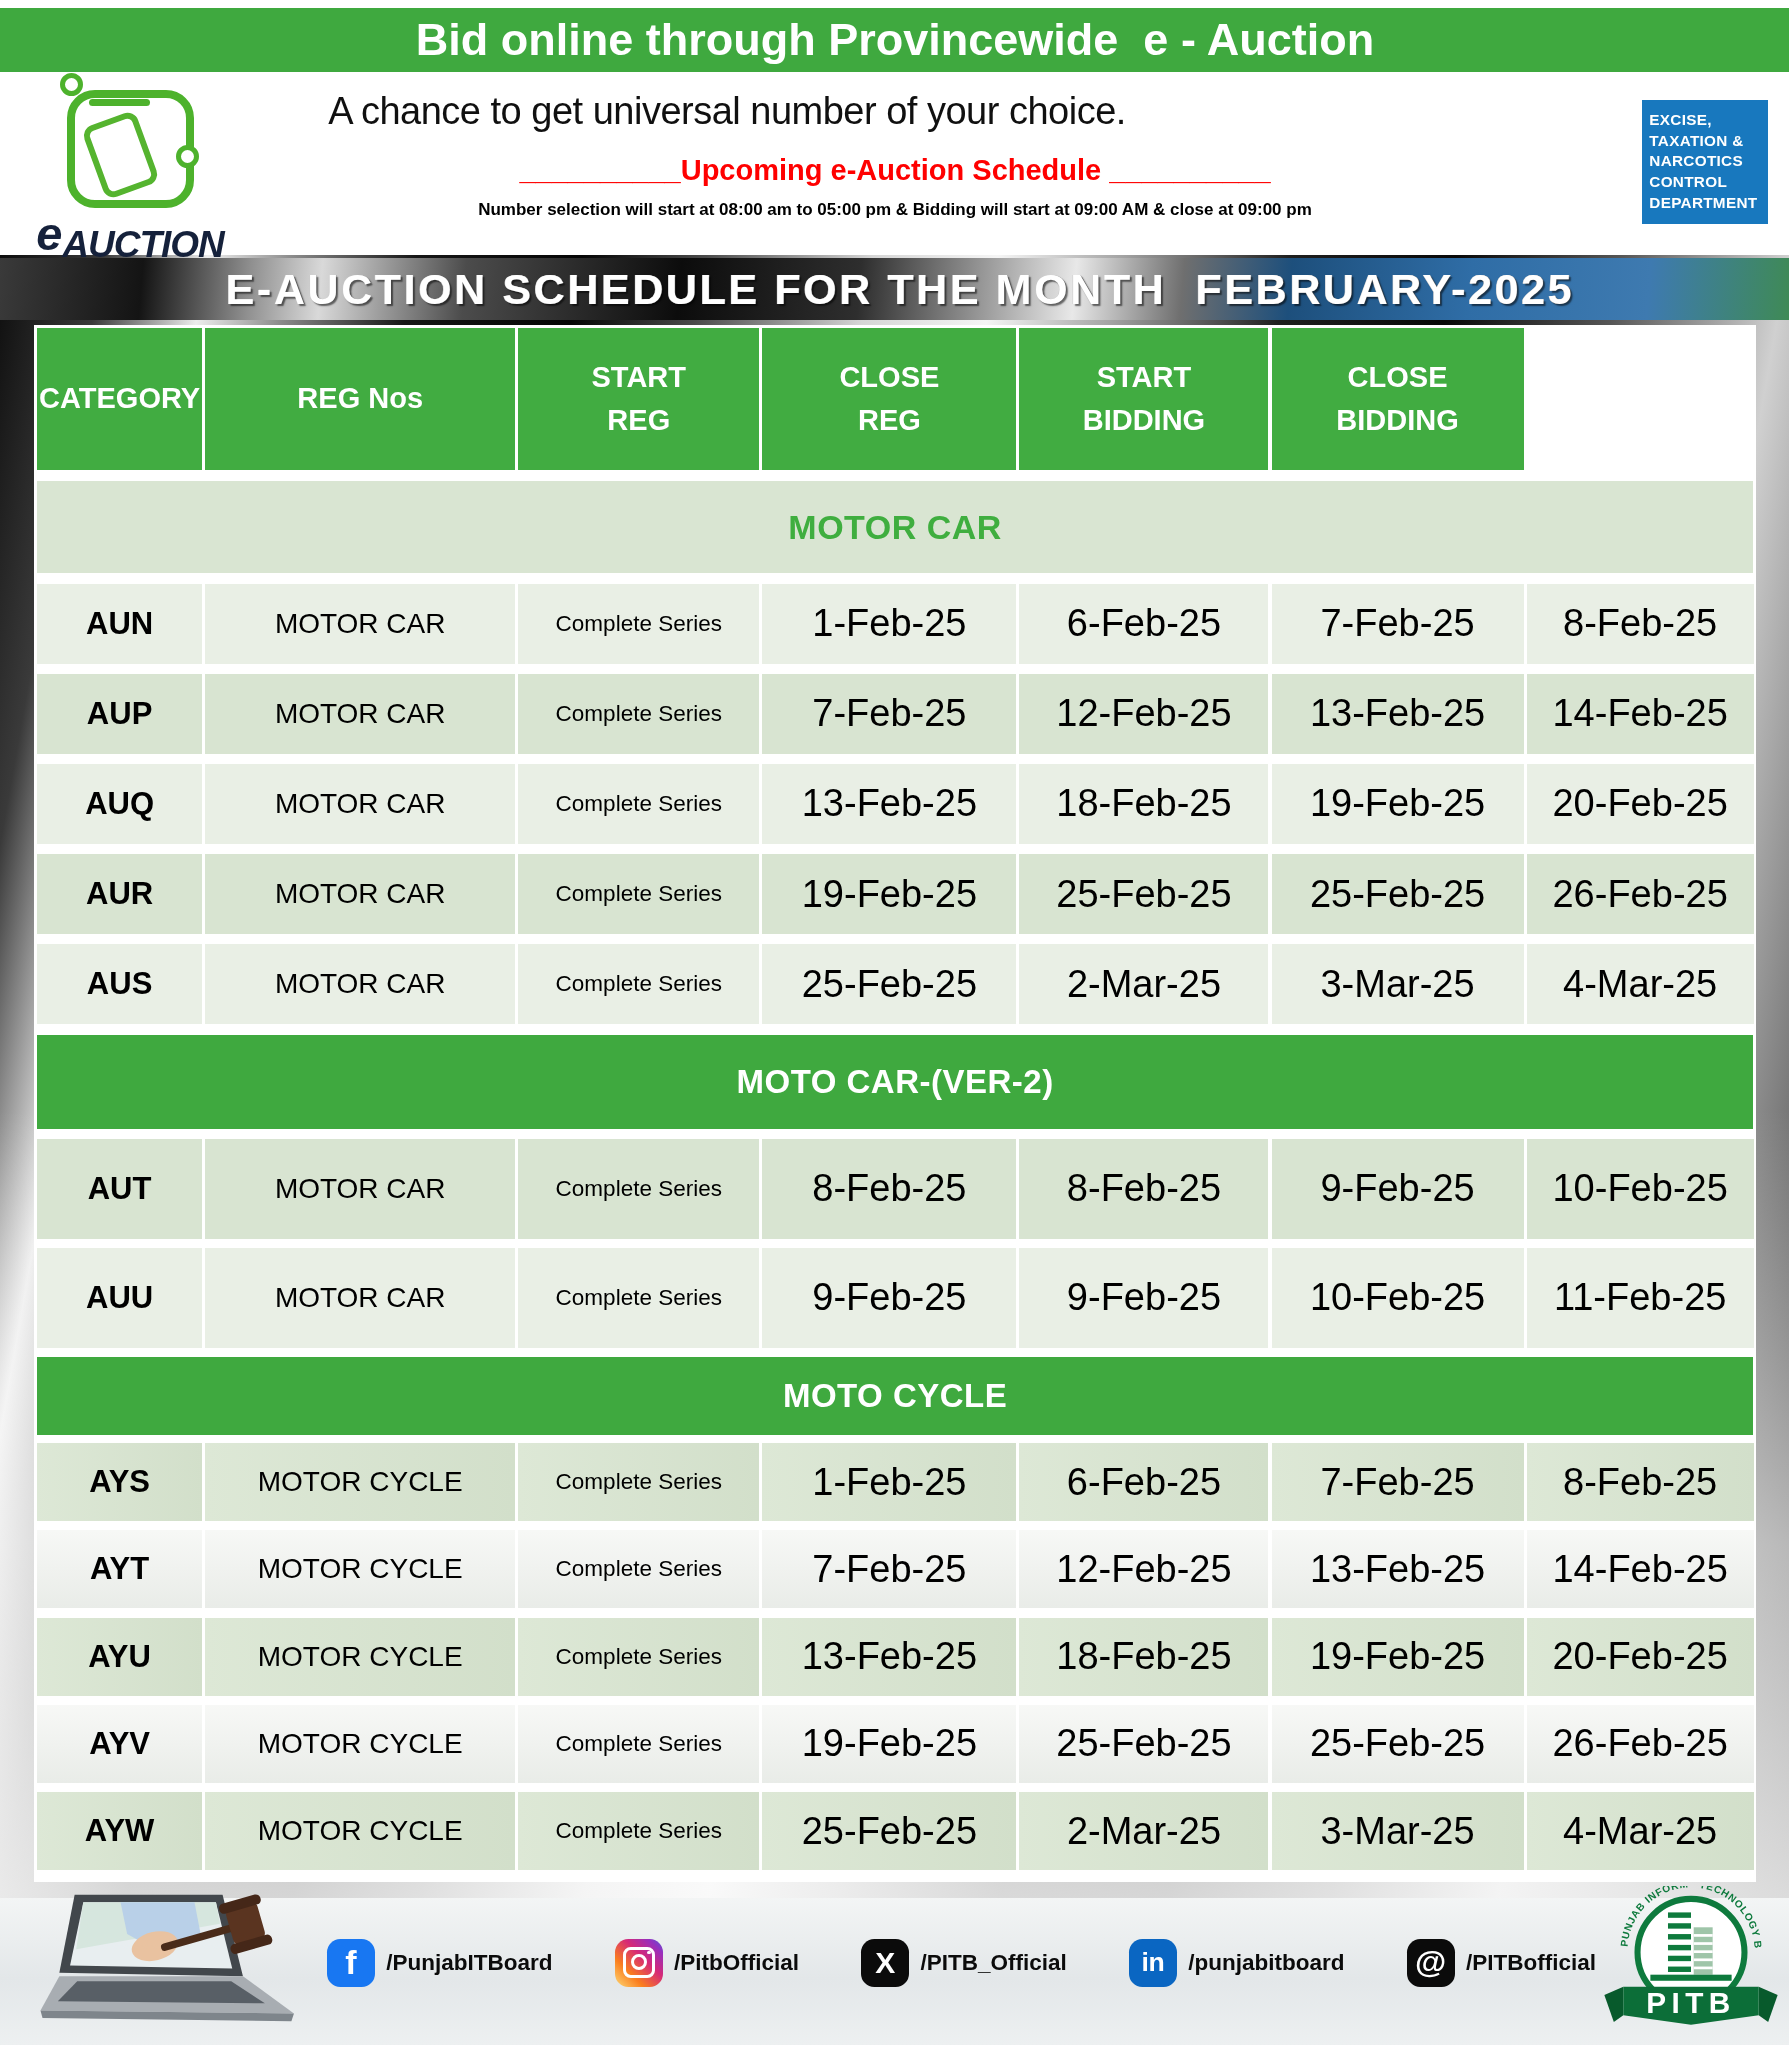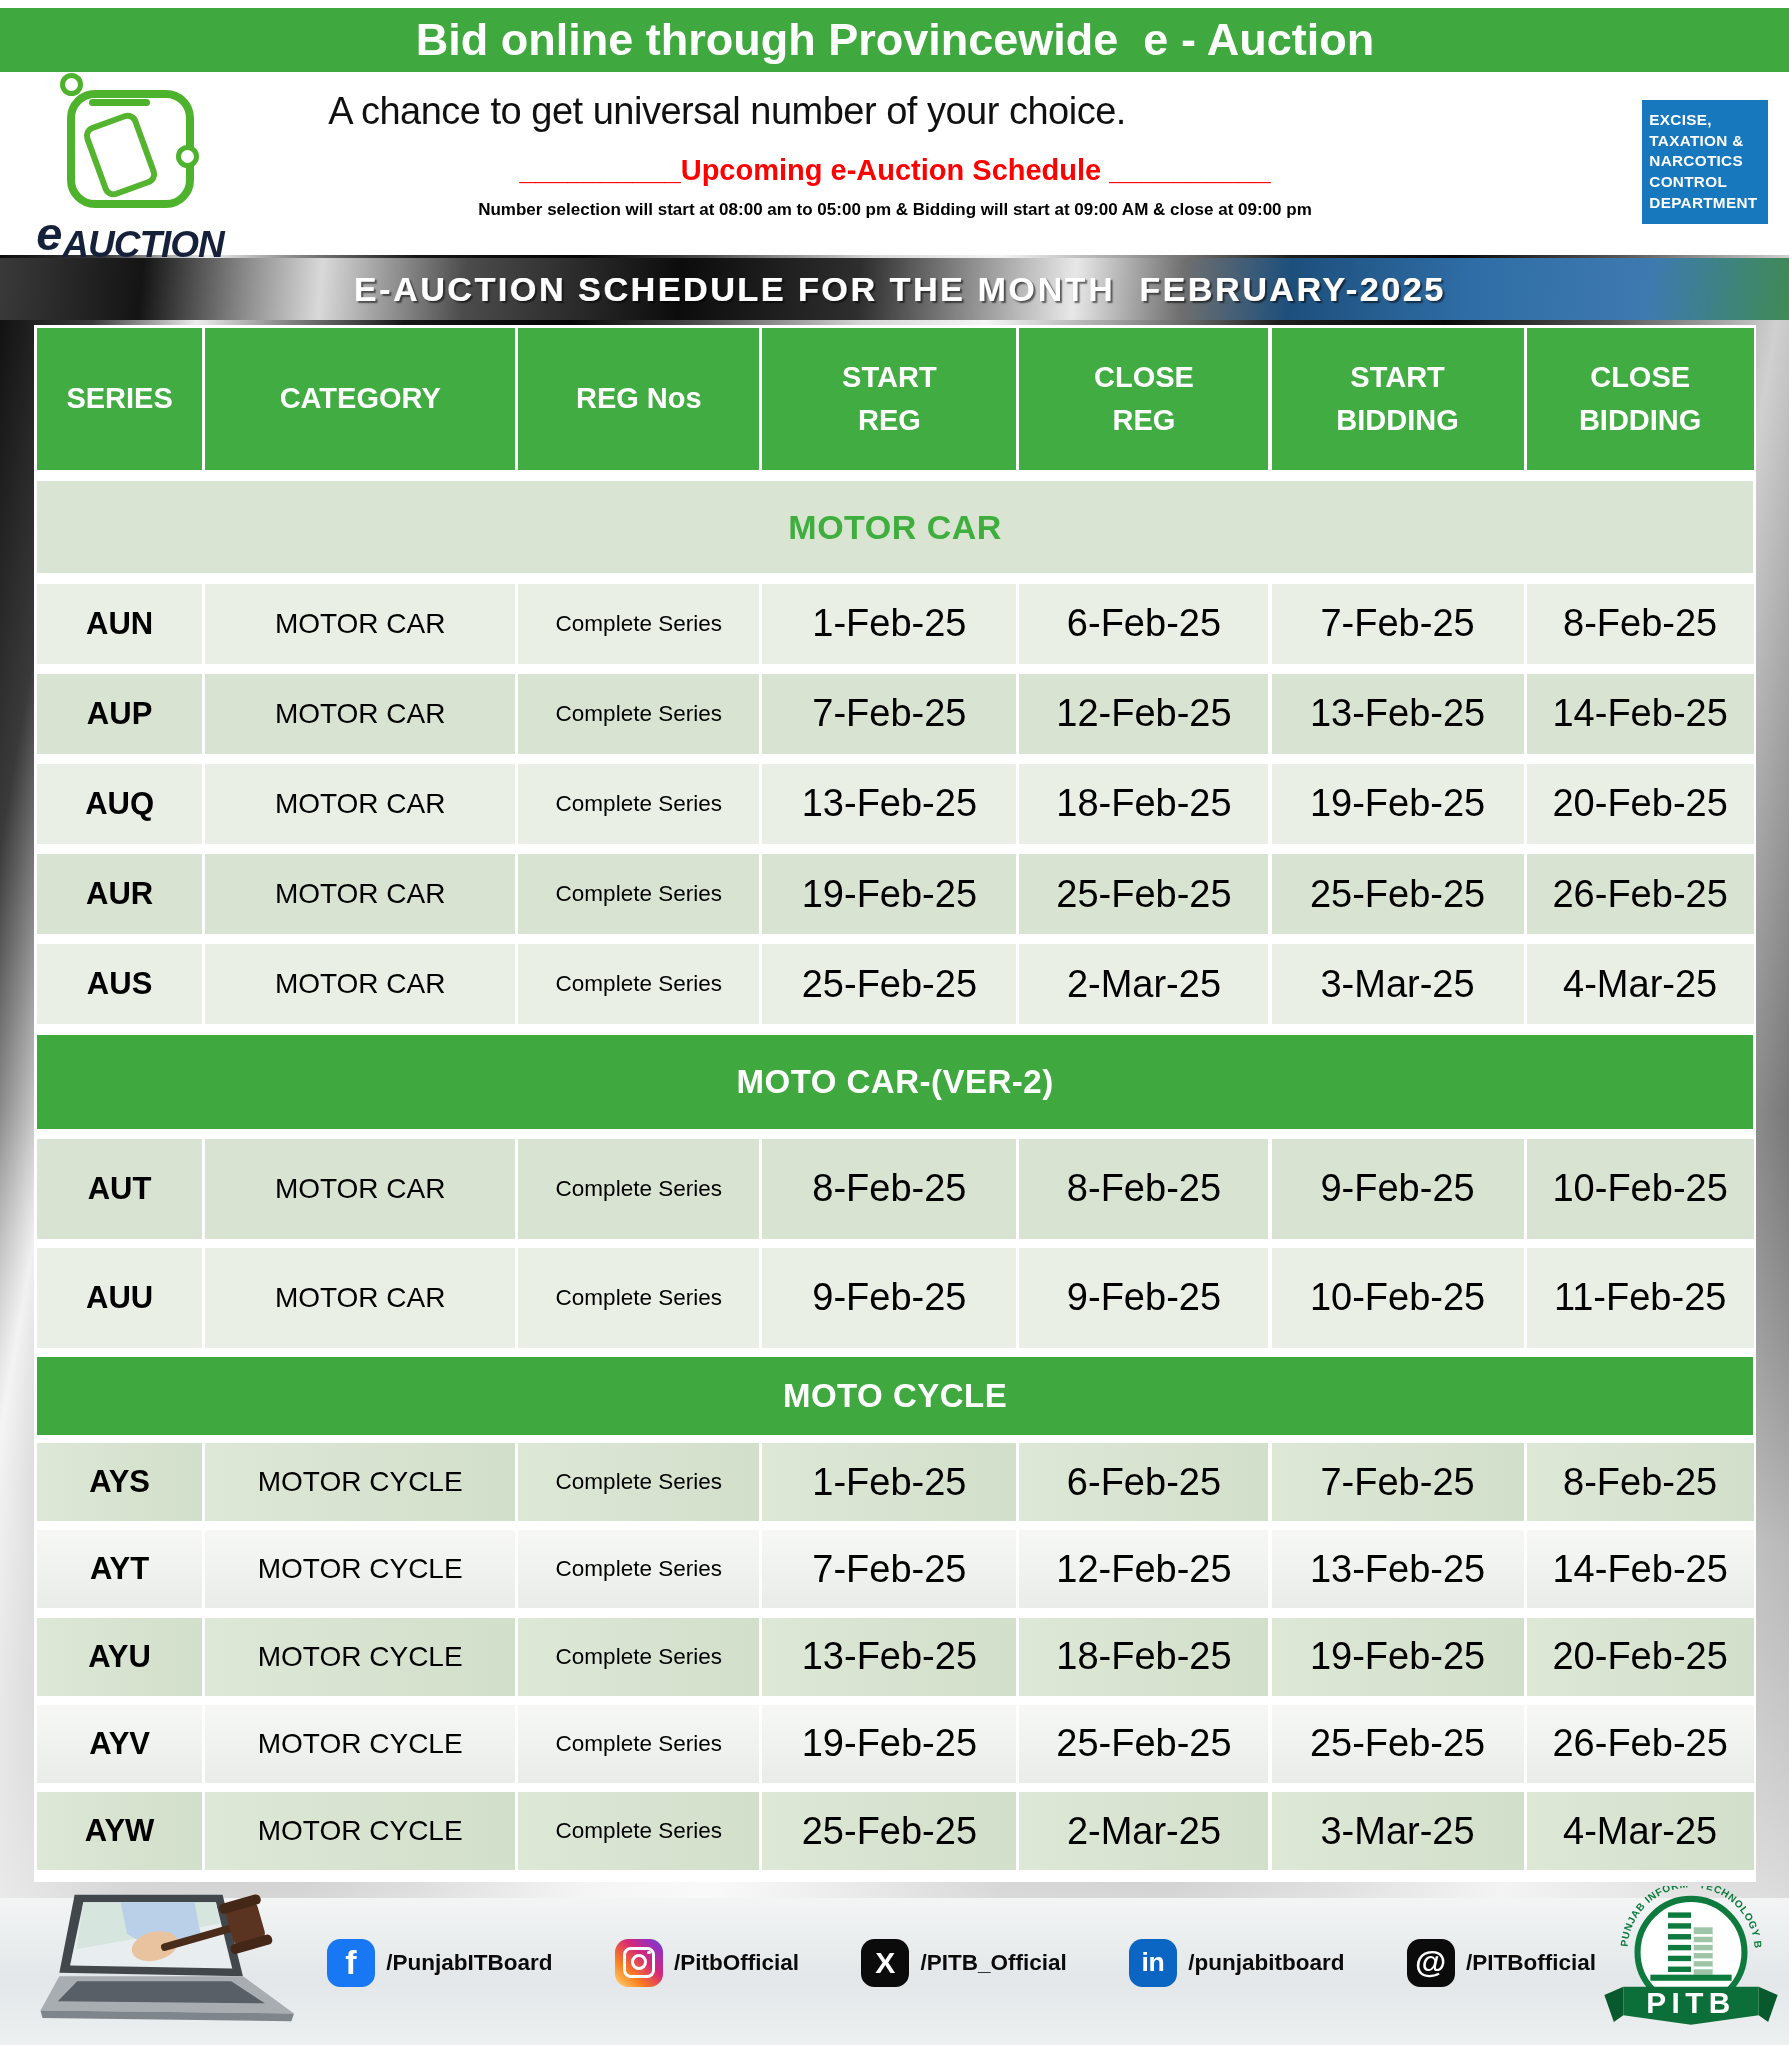--- a/index.html
+++ b/index.html
@@ -85,21 +85,21 @@
   
   .title-bar{
     position:absolute;left:0;top:258px;width:1790px;height:62px;
     display:flex;align-items:center;justify-content:center;
     background:linear-gradient(95deg,
       #3a3a3a 0%, #141414 8%, #8f8f8f 14%, #d9d9d9 18%, #4c4c4c 26%,
       #0c0c0c 38%, #2e2e2e 48%, #9a9a9a 55%, #e8e8e8 60%, #6f6f6f 66%,
       #1d4f7c 72%, #2f6da6 82%, #3e7ab0 92%, #3f8a55 100%);
   }
   .title-text{
-    color:#fff;font-size:34px;font-weight:bold;letter-spacing:2.6px;
+    color:#fff;font-size:43px;font-weight:bold;letter-spacing:2.6px;
     text-shadow:2px 2px 1.5px rgba(0,0,0,.55), -0.5px -0.5px 0 #c9c9c9, 0.5px -0.5px 0 #9a9a9a;
     margin-left:10px;
   }
 
   
   .table-wrap{
     position:absolute;left:34px;top:325px;width:1716px;background:#ffffff;
     padding:3.1px;
   }
   .grid{
@@ -200,24 +200,20 @@
   </div>
 </div>
 
 <div class="title-bar">
   <div class="title-text pre">E-AUCTION SCHEDULE FOR THE MONTH  FEBRUARY-2025</div>
 </div>
 
 <div class="table-wrap">
 
   <div class="grid thead">
-    <div class="th">
-        <span>SERIES</span>
-        <span></span>
-      </div>
     <div class="th">
         <span>CATEGORY</span>
         <span></span>
       </div>
     <div class="th">
         <span>REG Nos</span>
         <span></span>
       </div>
     <div class="th">
         <span>START</span>

